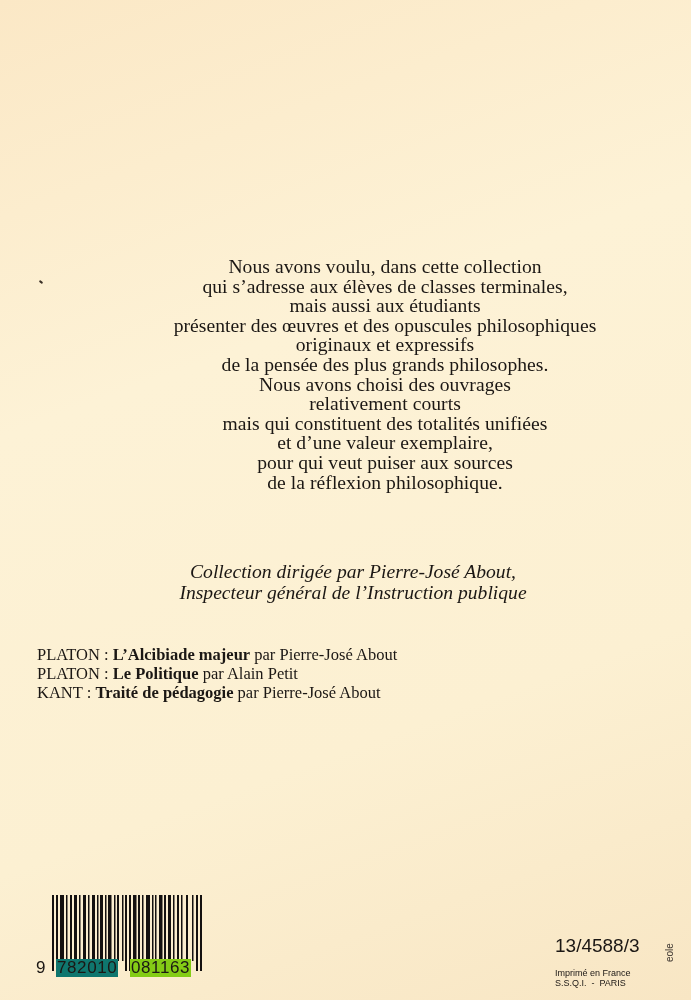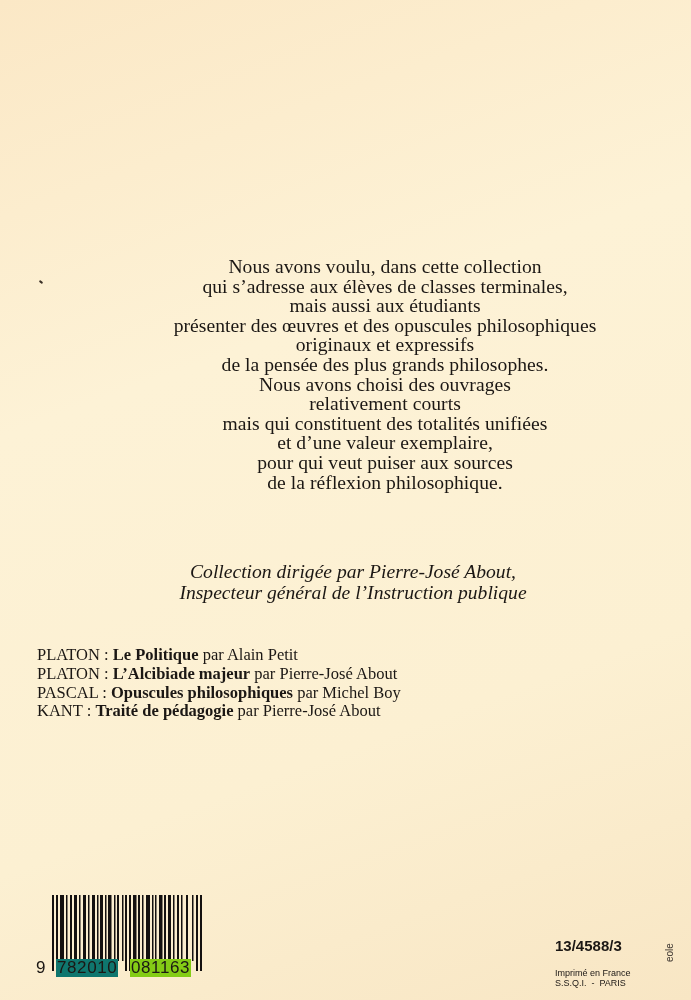--- a/index.html
+++ b/index.html
@@ -101,22 +101,22 @@
       background: #84cc16;
       padding: 0 1px;
     }
     .print-info {
       position: absolute;
       left: 555px;
       top: 938px;
       font-family: "Liberation Sans", "DejaVu Sans", sans-serif;
     }
     .code {
-      font-weight: bold;
-      font-size: 15px;
+      font-weight: normal;
+      font-size: 19px;
       line-height: 16px;
       white-space: nowrap;
     }
     .imprint {
       position: absolute;
       left: 0;
       top: 31px;
       font-size: 9px;
       line-height: 9.5px;
       white-space: nowrap;
@@ -165,27 +165,24 @@
   </div>
 
   <div class="credit">
     <span class="line">Collection dirigée par Pierre-José About,</span>
     <span class="line">Inspecteur général de l’Instruction publique</span>
   </div>
 
 
   <div class="titles">
     <span class="row">
-      <span>PLATON : </span><span class="work">Le Politique</span><span> par Alain Petit</span>
-    </span>
-    <span class="row">
       <span>PLATON : </span><span class="work">L’Alcibiade majeur</span><span> par Pierre-José About</span>
     </span>
     <span class="row">
-      <span>PASCAL : </span><span class="work">Opuscules philosophiques</span><span> par Michel Boy</span>
+      <span>PLATON : </span><span class="work">Le Politique</span><span> par Alain Petit</span>
     </span>
     <span class="row">
       <span>KANT : </span><span class="work">Traité de pédagogie</span><span> par Pierre-José About</span>
     </span>
   </div>
 
   <div class="barcode">
     <svg width="180" height="80" viewBox="0 0 180 80">
       <g fill="#141110">
 

